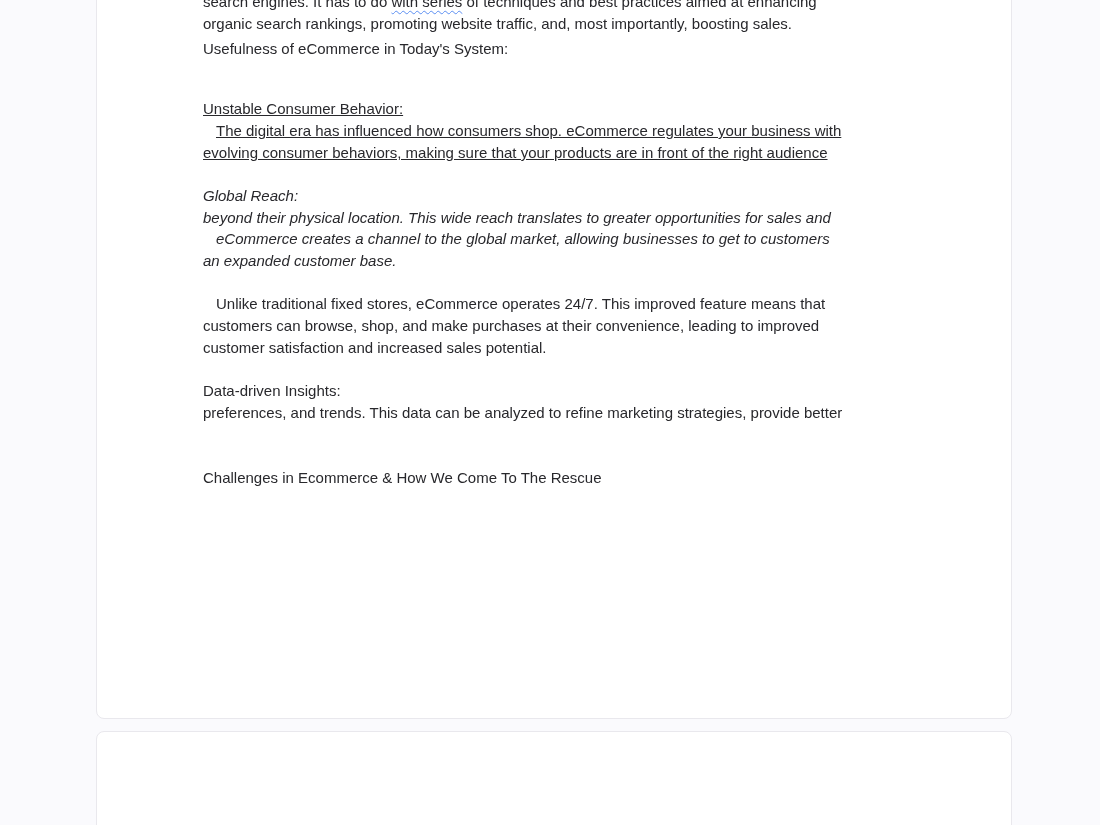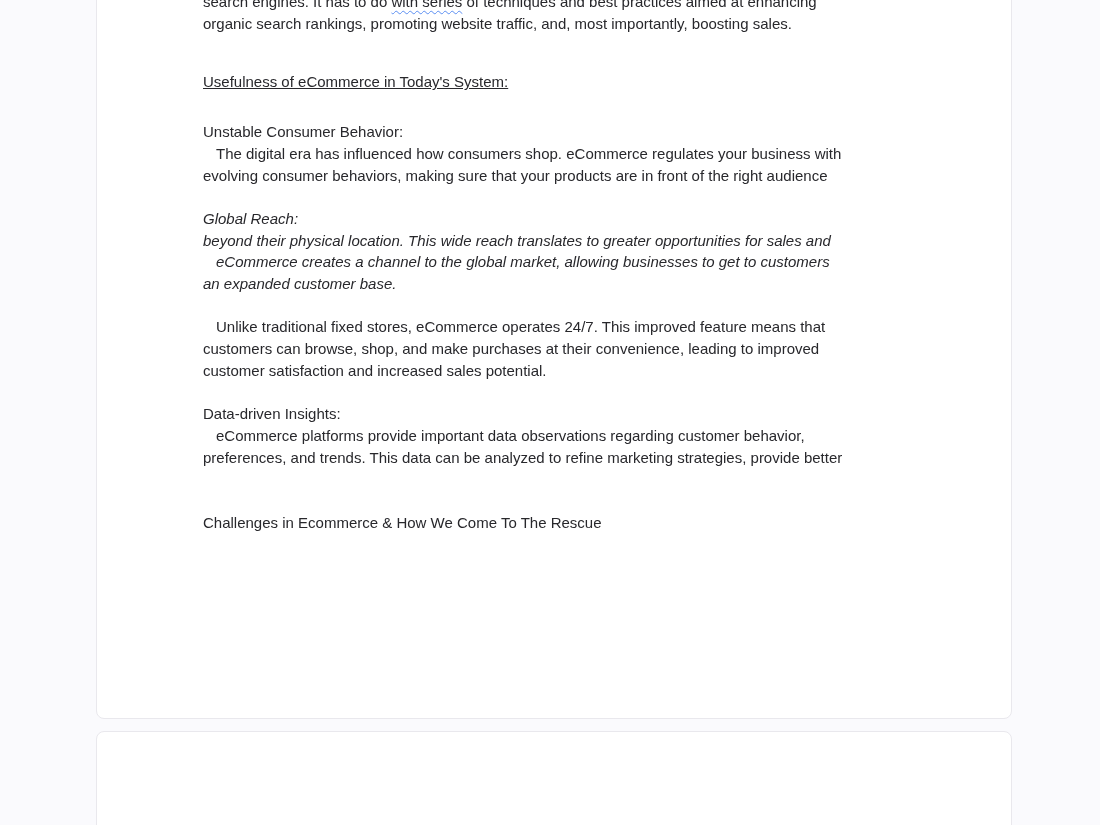--- a/index.html
+++ b/index.html
@@ -51,42 +51,41 @@
 <body style="--bg: #fafafd; --page: #ffffff; --page-border: #e9e8ed; --text: #28282c; --underline: #5b8ff2; --thumb: #c9c9ce; --panel: #fdfbfa; --panel-border: #e8e5e6;">
 
 <div class="viewport">
 
   <div class="page page1">
     <div class="doc-text">
         <div class="block" style="margin-top: 0px;">
           <div class="line"><span>search engines. It has to do </span><span class="wavy">with series</span><span> of techniques and best practices aimed at enhancing</span></div>
           <div class="line"><span>organic search rankings, promoting website traffic, and, most importantly, boosting sales.</span></div>
         </div>
-        <div class="block" style="margin-top: 37px; text-decoration: underline;">
+        <div class="block" style="margin-top: 4px;">
           <div class="line"><span>Usefulness of eCommerce in Today's System:</span></div>
         </div>
-        <div class="block" style="margin-top: 28px;">
+        <div class="block" style="margin-top: 38px; text-decoration: underline;">
           <div class="line"><span>Unstable Consumer Behavior:</span></div>
           <div class="line indent"><span>The digital era has influenced how consumers shop. eCommerce regulates your business with</span></div>
           <div class="line"><span>evolving consumer behaviors, making sure that your products are in front of the right audience</span></div>
         </div>
         <div class="block" style="margin-top: 21.7px; font-style: italic;">
           <div class="line"><span>Global Reach:</span></div>
           <div class="line"><span>beyond their physical location. This wide reach translates to greater opportunities for sales and</span></div>
           <div class="line indent"><span>eCommerce creates a channel to the global market, allowing businesses to get to customers</span></div>
           <div class="line"><span>an expanded customer base.</span></div>
         </div>
         <div class="block" style="margin-top: 21.7px;">
           <div class="line indent"><span>Unlike traditional fixed stores, eCommerce operates 24/7. This improved feature means that</span></div>
           <div class="line"><span>customers can browse, shop, and make purchases at their convenience, leading to improved</span></div>
           <div class="line"><span>customer satisfaction and increased sales potential.</span></div>
         </div>
         <div class="block" style="margin-top: 21.7px;">
           <div class="line"><span>Data-driven Insights:</span></div>
-          <div class="line indent"><span>eCommerce platforms provide important data observations regarding customer behavior,</span></div>
           <div class="line"><span>preferences, and trends. This data can be analyzed to refine marketing strategies, provide better</span></div>
         </div>
         <div class="block" style="margin-top: 43.4px;">
           <div class="line"><span>Challenges in Ecommerce &amp; How We Come To The Rescue</span></div>
         </div>
       </div>
   </div>
 
   <div class="page page2"></div>
 

